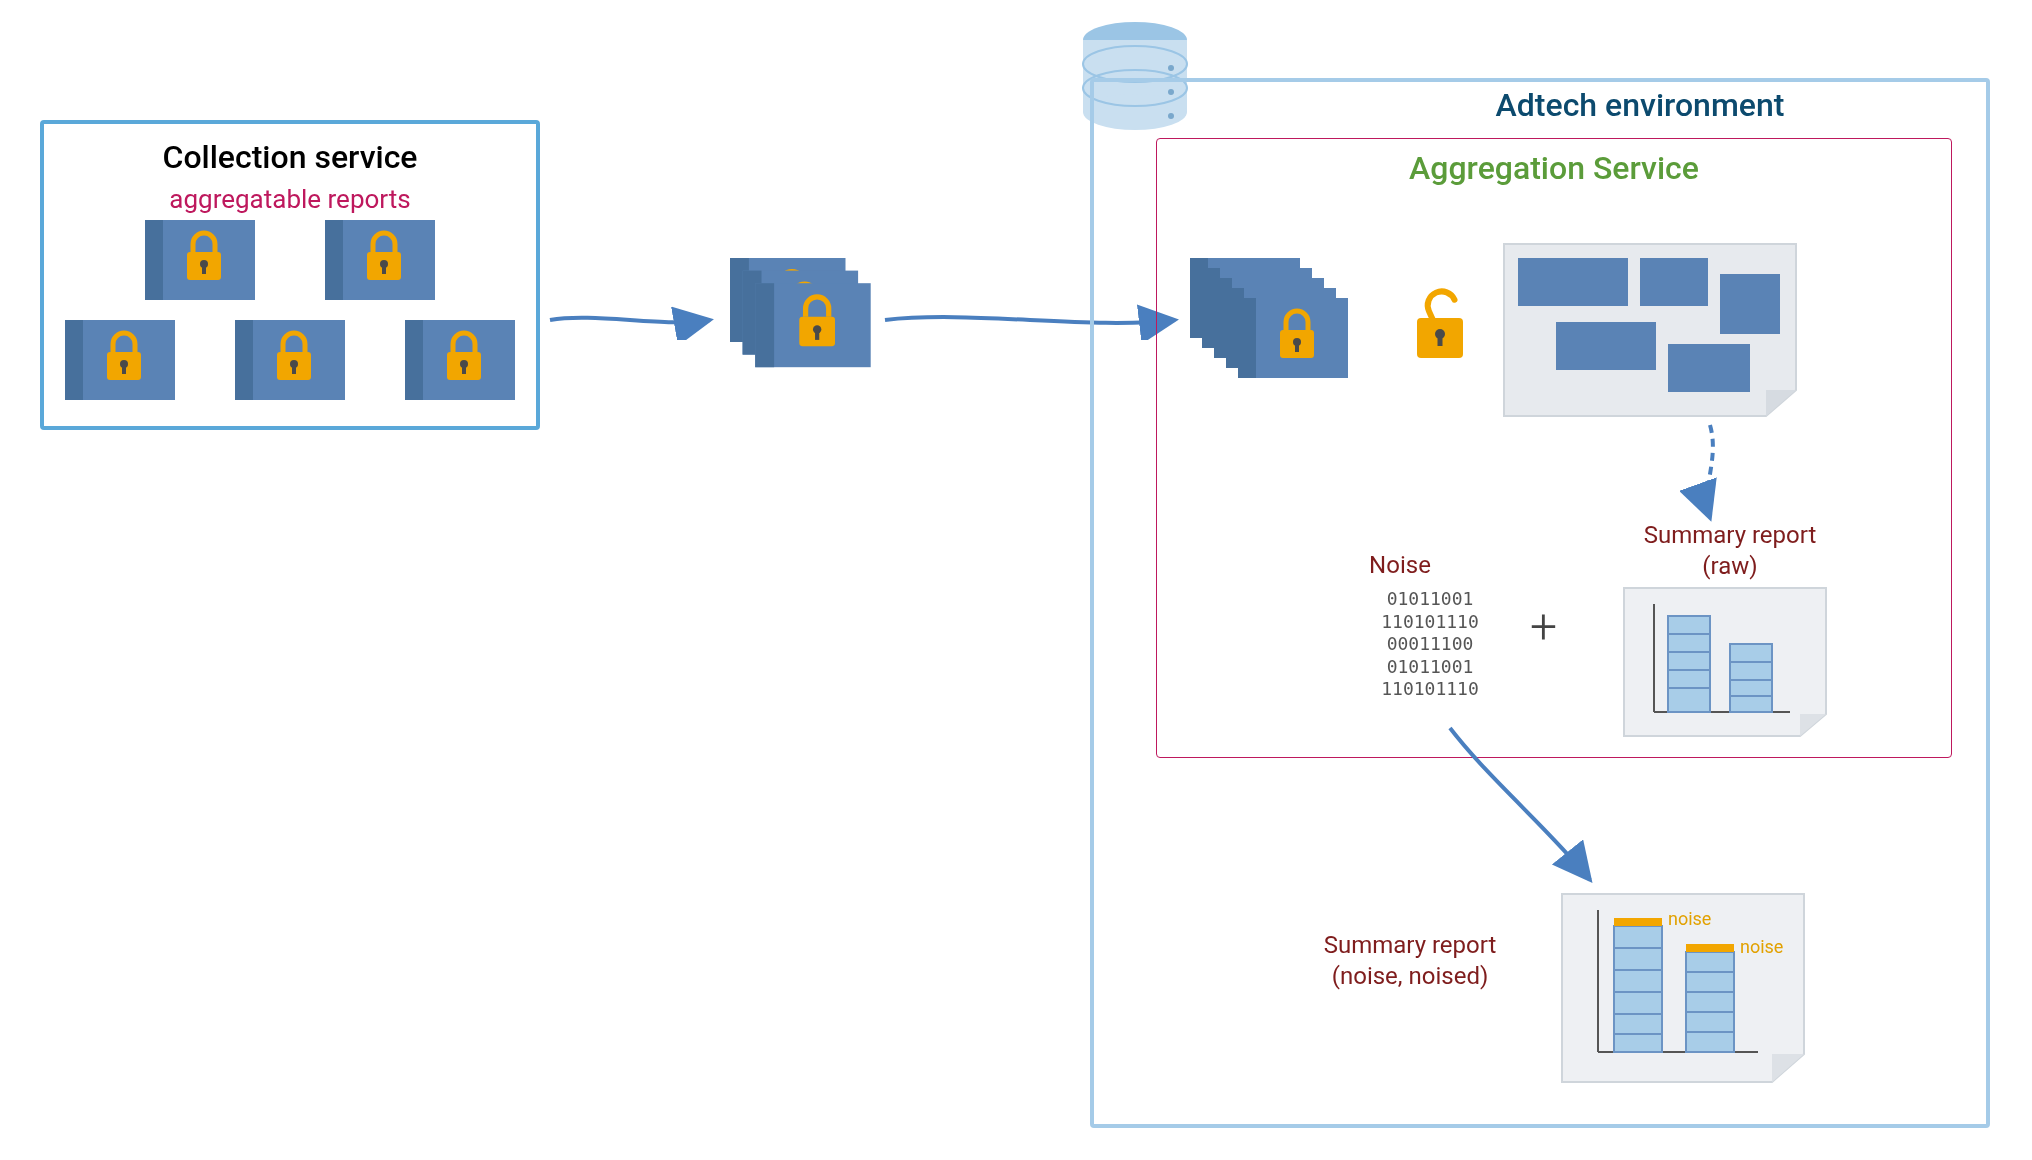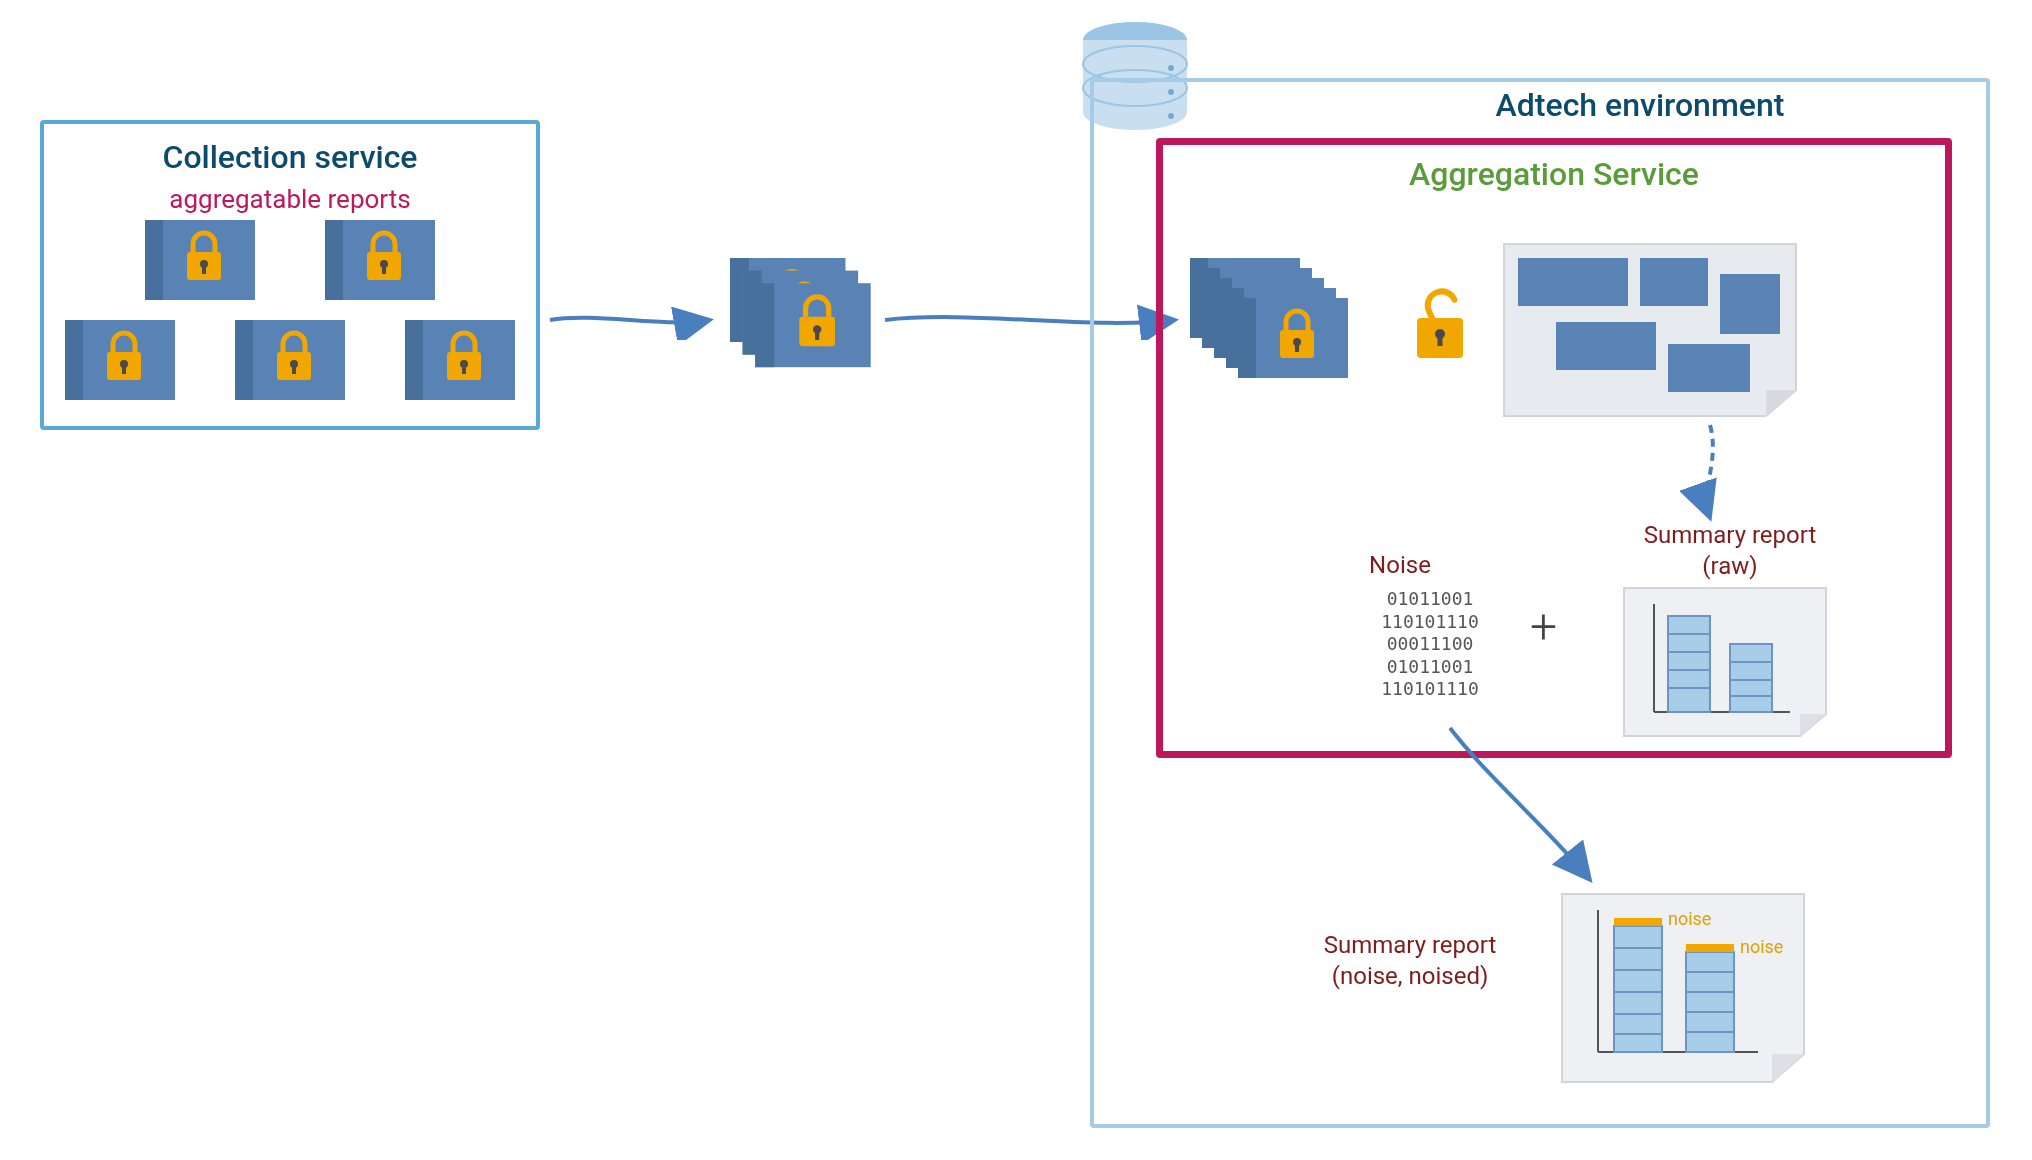--- a/index.html
+++ b/index.html
@@ -46,21 +46,21 @@
   .plus {
     font-size: 48px;
     color: #444;
     font-weight: 300;
   }
 </style>
 </head>
 <body>
 
 <div class="box" style="left:40px; top:120px; width:500px; height:310px; border:4px solid #5aa8d9;">
-  <div class="title" style="color:#0c4a6e; margin-top:14px;">Collection service</div>
+  <div class="title" style="color:#000000; margin-top:14px;">Collection service</div>
   <div class="subtitle" style="margin-top:8px;">aggregatable reports</div>
 </div>
 
 <svg style="position:absolute; left:50px; top:220px;" width="480" height="210">
 
   <defs>
     <g id="locked-report">
       <rect x="0" y="0" width="110" height="80" fill="#5a83b5"></rect>
       <rect x="0" y="0" width="18" height="80" fill="#47709c"></rect>
 
@@ -111,21 +111,21 @@
   <ellipse cx="60" cy="70" rx="52" ry="18" fill="none" stroke="#9bc5e5" stroke-width="2"></ellipse>
   <circle cx="96" cy="50" r="3" fill="#7aa8cc"></circle>
   <circle cx="96" cy="74" r="3" fill="#7aa8cc"></circle>
   <circle cx="96" cy="98" r="3" fill="#7aa8cc"></circle>
 </svg>
 
 <div class="box" style="left:1090px; top:78px; width:900px; height:1050px; border:4px solid #a5cbe8;">
 </div>
 <div class="title" style="position:absolute; left:1360px; top:86px; width:560px; color:#0c4a6e;">Adtech environment</div>
 
-<div class="box" style="left:1156px; top:138px; width:796px; height:620px; border:7px solid #be185d;">
+<div class="box" style="left:1156px; top:138px; width:796px; height:620px; border:1px solid #be185d;">
   <div class="title" style="color:#5b9c3a; margin-top:10px;">Aggregation Service</div>
 </div>
 
 <svg style="position:absolute; left:1190px; top:258px;" width="200" height="140">
   <use href="#locked-report" x="0" y="0"></use>
   <use href="#locked-report" x="12" y="10"></use>
   <use href="#locked-report" x="24" y="20"></use>
   <use href="#locked-report" x="36" y="30"></use>
   <use href="#locked-report" x="48" y="40"></use>
 </svg>

